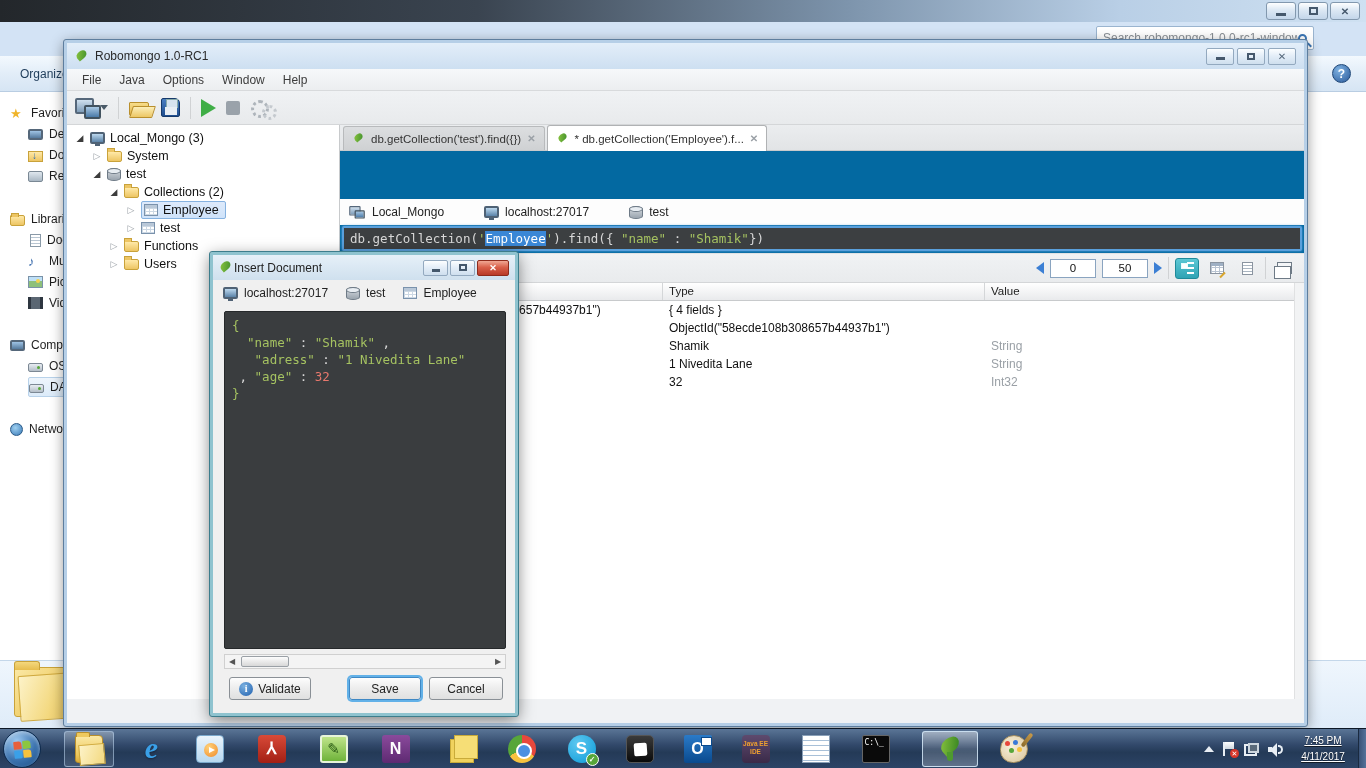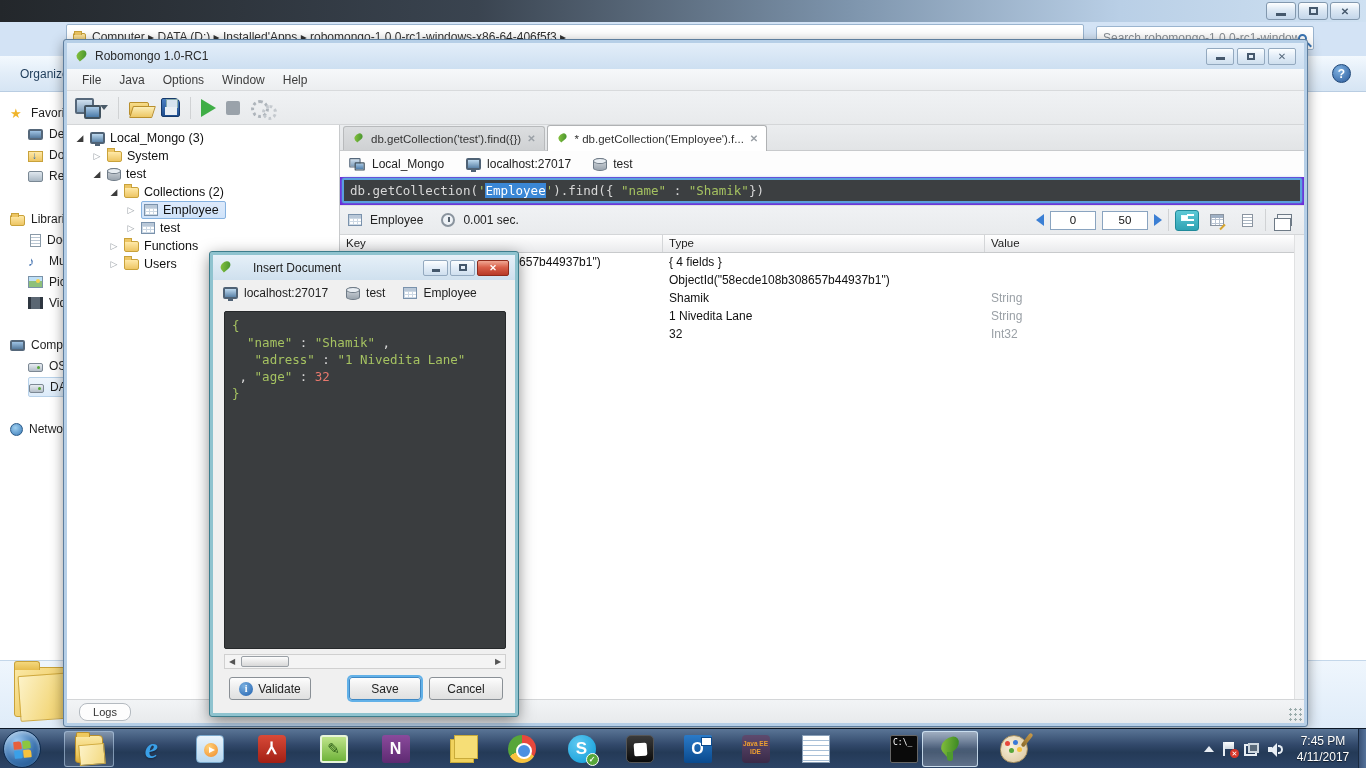--- a/index.html
+++ b/index.html
@@ -109,28 +109,28 @@
       repeating-linear-gradient(90deg,#ccd8e4 0 1px,transparent 1px 4px),
       repeating-linear-gradient(#ccd8e4 0 1px,transparent 1px 3px); }
   .ti-db { width:14px; height:13px; position:relative; flex:0 0 auto; }
   .ti-db::before { content:""; position:absolute; inset:0; background:linear-gradient(#d8dde2,#9aa4ae); border:1px solid #6e7a86; border-radius:7px/3px; }
   .ti-db::after { content:""; position:absolute; left:0; top:0; width:12px; height:4px; background:#e8edf2; border:1px solid #6e7a86; border-radius:50%; }
   .ti-monitor { width:15px; height:12px; background:linear-gradient(#bcd8ee,#5b83a8); border:2px solid #4f6275; border-radius:2px; flex:0 0 auto; position:relative; }
   .ti-monitor::after { content:""; position:absolute; left:3px; bottom:-4px; width:5px; height:2px; background:#4f6275; }
   .ti-folder { width:15px; height:11px; background:linear-gradient(#ffe9a8,#edc563); border:1px solid #c9a23a; border-radius:1px 2px 2px 2px; position:relative; flex:0 0 auto; }
   .ti-folder::before { content:""; position:absolute; left:-1px; top:-4px; width:6px; height:3px; background:#edc563; border:1px solid #c9a23a; border-bottom:none; }
 
-  .right-pane { flex:1; display:flex; flex-direction:column; background:#6d28d9; position:relative; }
+  .right-pane { flex:1; display:flex; flex-direction:column; background:#0369a1; position:relative; }
   .tabbar { height:26px; background:linear-gradient(#ebedef,#e2e4e6); border-bottom:1px solid #c8cacc; display:flex; align-items:flex-end; padding-left:3px; gap:2px; }
   .tab { height:24px; display:flex; align-items:center; gap:6px; padding:0 8px; font-size:11.5px; color:#333;
     border:1px solid #b8babc; border-bottom:none; border-radius:3px 3px 0 0; background:linear-gradient(#dcdee0,#cfd1d3); }
   .tab.active { background:#fff; height:26px; margin-bottom:-1px; border-color:#b0b2b4; }
   .tab .tleaf { transform:scale(.8); }
   .tab-close { color:#9aa0a6; font-size:10px; font-weight:bold; }
-  .crumb-row { height:26px; display:flex; align-items:center; gap:22px; padding-left:8px; background:#fdfdfd; font-size:12px; color:#222; }
+  .crumb-row { height:26px; display:flex; align-items:center; gap:40px; padding-left:8px; background:#fdfdfd; font-size:12px; color:#222;margin-top:48px; }
   .crumb { display:flex; align-items:center; gap:6px; }
   .query-row { margin:1px 2px 2px 2px; height:25px; background:#3c3f41; border:2px solid #5aa0dc; border-radius:2px;
     box-shadow:0 0 3px #5aa0dc; display:flex; align-items:center; padding:0 6px;
     font-family:"DejaVu Sans Mono","Liberation Mono",monospace; font-size:12.5px; white-space:pre; overflow:hidden; }
   .tk-p { color:#d8d8d8; } .tk-s { color:#a5c261; } .tk-n { color:#e8786d; } .tk-b { color:#a5c261; }
   .tk-sel { background:#3a87d6; color:#fff; }
   .result-bar { height:30px; background:linear-gradient(#f0f2f4,#e9ebed); border-top:1px solid #e0e2e4; border-bottom:1px solid #d4d6d8;
     display:flex; align-items:center; padding:0 8px; font-size:12px; color:#222; gap:8px; }
   .i-clock { width:14px; height:14px; border-radius:50%; border:2px solid #8a949e; background:#eef2f6; position:relative; }
   .i-clock::after { content:""; position:absolute; left:5px; top:2px; width:2px; height:5px; background:#55616c; }
@@ -159,21 +159,21 @@
   .gt-scroll { position:absolute; right:0; top:0; bottom:0; width:10px; background:#f2f3f4; border-left:1px solid #e0e1e2; }
   .robo-status { position:absolute; left:0; right:0; bottom:0; height:24px; background:linear-gradient(#f2f4f6,#e8eaec); border-top:1px solid #d4d6d8; }
   .logs-btn { position:absolute; left:12px; top:3px; width:52px; height:18px; border:1px solid #b4bac0; border-radius:8px; background:#fdfdfd;
     font-size:11px; color:#333; display:flex; align-items:center; justify-content:center; }
   .grip { position:absolute; right:2px; bottom:2px; width:14px; height:14px;
     background:radial-gradient(circle,#9aa 1px,transparent 1.2px); background-size:5px 5px; }
 
   
   .dlg { position:absolute; left:210px; top:252px; width:308px; height:464px;
     background:#f0f0f0; border:3px solid #8fc3cf; outline:1px solid #3d7d8c; box-shadow:0 4px 16px rgba(0,0,0,.5); border-radius:2px; }
-  .dlg-title { height:25px; background:linear-gradient(#e6f0f8,#cfe0ee); display:flex; align-items:center; gap:21px; padding:8px 6px; }
+  .dlg-title { height:25px; background:linear-gradient(#e6f0f8,#cfe0ee); display:flex; align-items:center; gap:2px; padding:8px 6px; }
   .dlg-title-text { font-size:12px; color:#222; }
   .dlg-caps { margin-left:auto; display:flex; gap:2px; }
   .dlg-cap { width:25px; height:16px; border:1px solid #93a9bf; border-radius:2px;
     background:linear-gradient(#fcfeff,#e4eef8 45%,#cfdfee); display:flex; align-items:center; justify-content:center; color:#55677a; font-size:9px; }
   .dlg-cap.close { width:32px; background:linear-gradient(#f0a894,#d9604a 45%,#b83a28); border-color:#8e2b1c; color:#fff; font-weight:bold; }
   .dlg-crumbs { height:26px; display:flex; align-items:center; gap:18px; padding-left:10px; font-size:12px; color:#222; }
   .dlg-editor { position:absolute; left:11px; top:56px; width:282px; height:338px; background:#3a3d3f; border:1px solid #26292b; border-radius:2px;
     font-family:"DejaVu Sans Mono","Liberation Mono",monospace; font-size:12.5px; line-height:17px; padding:5px 7px; overflow:hidden; }
   .code-line { white-space:pre; }
   .dlg-hscroll { position:absolute; left:11px; top:399px; width:282px; height:15px; background:#f4f4f4; border:1px solid #d0d0d0; display:flex; align-items:center; }
@@ -240,45 +240,41 @@
   .tray-flag::before { content:""; position:absolute; left:0; top:0; width:2px; height:14px; background:#e8eef4; }
   .tray-flag::after { content:""; position:absolute; left:2px; top:0; width:9px; height:7px; background:linear-gradient(#fff,#cfd8e0); }
   .tray-flag .err { position:absolute; right:-4px; bottom:-2px; width:9px; height:9px; border-radius:50%; background:#d8362a; color:#fff; font-size:7px; line-height:9px; text-align:center; }
   .tray-net { width:15px; height:13px; position:relative; }
   .tray-net::before { content:""; position:absolute; left:0; bottom:0; width:9px; height:8px; border:2px solid #e8eef4; }
   .tray-net::after { content:""; position:absolute; right:0; top:0; width:7px; height:6px; border:2px solid #cdd6de; background:#5a6a7a; }
   .tray-spk { width:14px; height:13px; position:relative; }
   .tray-spk::before { content:""; position:absolute; left:0; top:4px; width:4px; height:5px; background:#e8eef4; }
   .tray-spk::after { content:""; position:absolute; left:2px; top:0px; width:0; height:0; border-top:7px solid transparent; border-bottom:7px solid transparent; border-right:7px solid #e8eef4; }
   .tray-spk i { position:absolute; left:10px; top:2px; width:5px; height:9px; border:2px solid #e8eef4; border-left:none; border-radius:0 6px 6px 0; }
-  .tray-clock { position:absolute; right:8px; top:4px; width:70px; text-align:center; color:#fff; font-size:12px; line-height:16px; text-shadow:0 1px 1px rgba(0,0,0,.6); }
+  .tray-clock { position:absolute; right:8px; top:4px; width:70px; text-align:center; color:#fff; font-size:10px; line-height:16px; text-shadow:0 1px 1px rgba(0,0,0,.6);text-decoration:underline; }
   .show-desktop { position:absolute; right:0; top:0; width:8px; height:40px; background:linear-gradient(90deg,#3a5276,#55729a); border-left:1px solid #1a2a40; }
 </style>
 </head>
 <body>
 
 <div class="stage">
 
   <div class="exp-win">
     <div class="exp-title">
       <div class="exp-capbtns">
         <div class="cap-btn">
             <span class="cap-glyph-min"></span>
           </div>
         <div class="cap-btn">
             <span class="cap-glyph-max"></span>
           </div>
         <div class="cap-btn">✕</div>
       </div>
     </div>
     <div class="exp-address-band">
-      <div class="exp-addressbar">
-        <span class="si si-folder" style="width:13px;margin-right:6px;"></span>
-        <span class="exp-path">Computer ▸ DATA (D:) ▸ Installed'Apps ▸ robomongo-1.0.0-rc1-windows-x86-64-406f5f3 ▸</span>
-      </div>
       <div class="exp-search">
         <input value="Search robomongo-1.0.0-rc1-windows..." style="">
         <span class="i-magnifier"></span>
       </div>
     </div>
     <div class="exp-toolband">
       <span class="exp-organize">Organize</span>
       <span class="i-help">?</span>
     </div>
     <div class="exp-main">
@@ -504,24 +500,20 @@
           <div class="gt-row">
             <div class="gt-key" style="padding-left:40px;"></div>
             <div class="gt-val">32</div>
             <div class="gt-type">Int32</div>
           </div>
           <div class="gt-scroll"></div>
         </div>
       </div>
     </div>
 
-    <div class="robo-status">
-      <div class="logs-btn">Logs</div>
-      <div class="grip"></div>
-    </div>
   </div>
 
   <div class="dlg">
     <div class="dlg-title">
       <span class="i-leaf"></span>
       <span class="dlg-title-text">Insert Document</span>
       <div class="dlg-caps">
         <div class="dlg-cap">
             <span class="cap-glyph-min" style="width:8px;height:3px;margin-top:5px;"></span>
           </div>
@@ -609,21 +601,21 @@
       </div>
     <div class="tb-cell" style="left:674px;">
         <div class="app app-outlook">O</div>
       </div>
     <div class="tb-cell" style="left:732px;">
         <div class="app app-javaee">Java EE IDE</div>
       </div>
     <div class="tb-cell" style="left:792px;">
         <div class="app app-notepad"></div>
       </div>
-    <div class="tb-cell" style="left:871px;justify-content:flex-end;">
+    <div class="tb-cell" style="left:852px;">
         <div class="app app-cmd">C:\_</div>
       </div>
     <div class="tb-cell tb-active" style="left:922px;width:56px;">
         <div class="app app-robo"></div>
       </div>
     <div class="tb-cell" style="left:990px;">
         <div class="app app-paint"></div>
       </div>
     <div class="tray">
       <span class="tray-up"></span>

